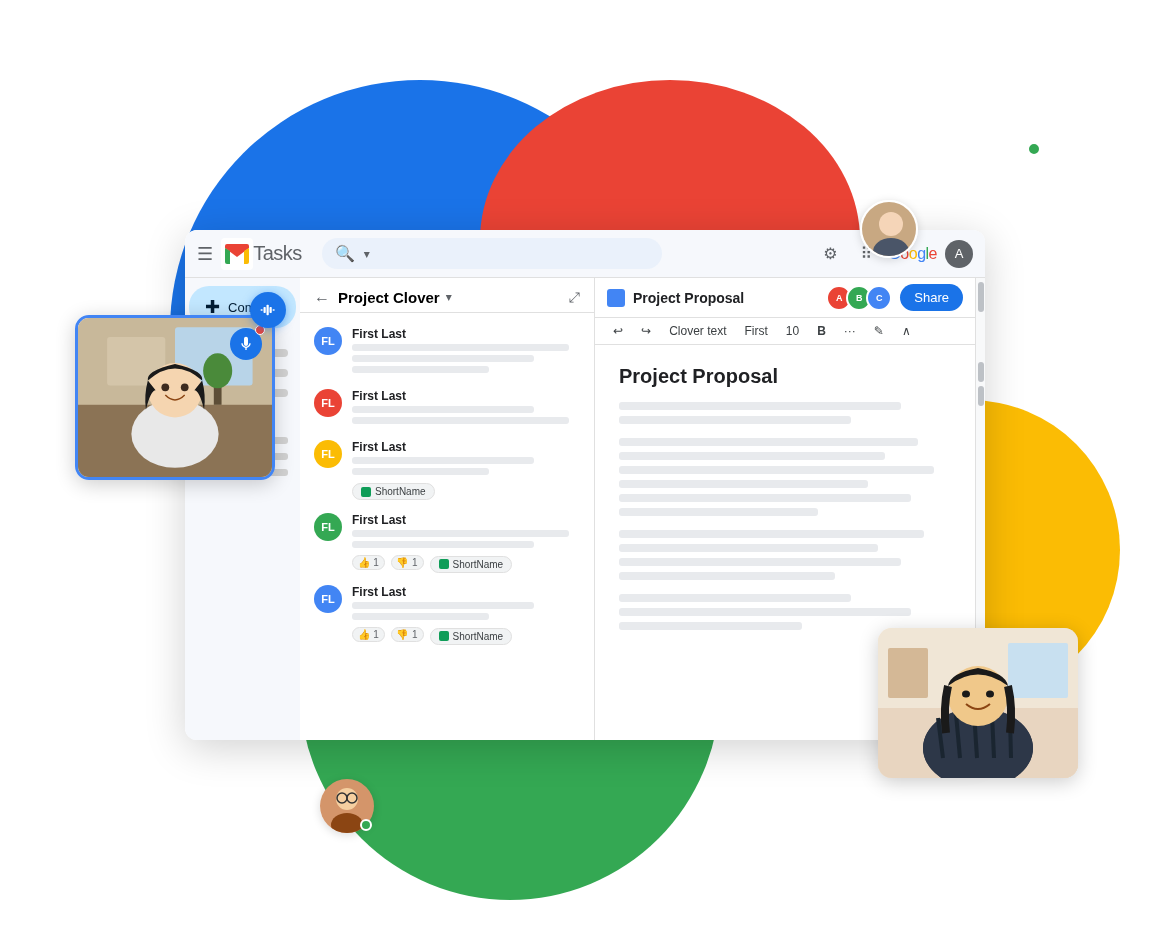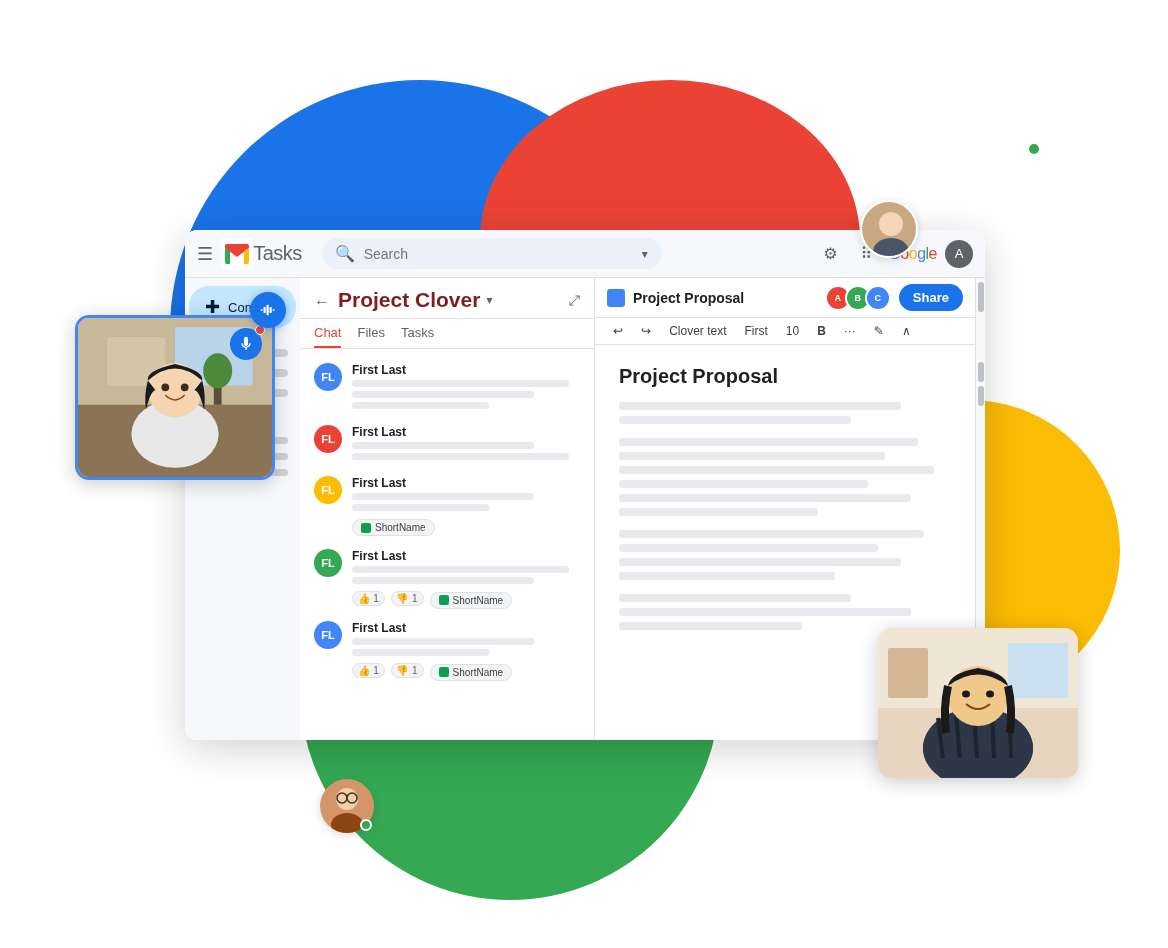--- a/index.html
+++ b/index.html
@@ -314,23 +314,23 @@
       gap: 8px;
     }
 
     .back-arrow {
       color: #5f6368;
       font-size: 16px;
       cursor: pointer;
     }
 
     .chat-room-name {
-      font-size: 21px;
+      font-size: 15px;
       font-weight: 600;
-      color: #7f1d1d;
+      color: #000000;
     }
 
     .chat-dropdown {
       font-size: 12px;
       color: #5f6368;
       margin-left: 2px;
     }
 
     .chat-expand {
       margin-left: auto;
@@ -519,21 +519,21 @@
 
     .avatar-small:first-child { margin-left: 0; }
 
     .share-btn {
       background: #1a73e8;
       color: white;
       border: none;
       border-radius: 18px;
       padding: 6px 14px;
       font-size: 13px;
-      font-weight: 700;
+      font-weight: 400;
       cursor: pointer;
     }
 
     .doc-toolbar-bottom {
       display: flex;
       align-items: center;
       padding: 4px 12px;
       background: #ffffff;
       border-bottom: 1px solid #e0e0e0;
       gap: 6px;
@@ -792,21 +792,20 @@
       <rect width="32" height="32" rx="4" fill="white"></rect>
       <path d="M4 10l12 9 12-9V8a2 2 0 00-2-2H6a2 2 0 00-2 2v2z" fill="#EA4335"></path>
       <path d="M4 10v14a2 2 0 002 2h3V13L4 10z" fill="#34A853"></path>
       <path d="M23 13v13h3a2 2 0 002-2V10l-5 3z" fill="#FBBC05"></path>
       <path d="M4 10l12 9 12-9" fill="none"></path>
     </svg>
     <span class="gmail-title">Tasks</span>
 
     <div class="search-bar">
       <span class="search-icon-small">🔍</span>
-      <input class="search-text" readonly="" placeholder="Search" style="">
       <span class="search-dropdown-arrow">▾</span>
     </div>
 
     <div class="header-icons">
       <div class="header-icon-btn">⚙</div>
       <div class="header-icon-btn">⠿</div>
       <span style="font-size:16px;font-weight:500;letter-spacing:-0.5px;">
         <span class="g-blue">G</span><span class="g-red">o</span><span class="g-yellow">o</span><span class="g-blue">g</span><span class="g-green">l</span><span class="g-red">e</span>
       </span>
       <div class="avatar-circle">A</div>
@@ -860,25 +859,20 @@
         <span class="back-arrow">←</span>
         <div>
           <div style="display:flex;align-items:center;gap:4px;">
             <span class="chat-room-name">Project Clover</span>
             <span class="chat-dropdown">▾</span>
           </div>
         </div>
         <span class="chat-expand">⤢</span>
       </div>
 
-      <div class="chat-tabs">
-        <div class="chat-tab active">Chat</div>
-        <div class="chat-tab">Files</div>
-        <div class="chat-tab">Tasks</div>
-      </div>
 
       <div class="chat-messages">
 
         <div class="chat-msg">
           <div class="msg-avatar" style="background:#4285f4;">FL</div>
           <div class="msg-content">
             <div class="msg-name">First Last</div>
             <div class="msg-line long"></div>
             <div class="msg-line medium"></div>
             <div class="msg-line short"></div>

